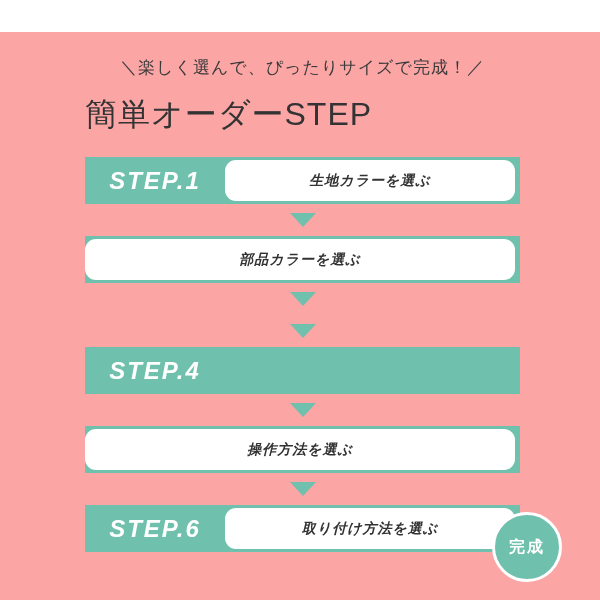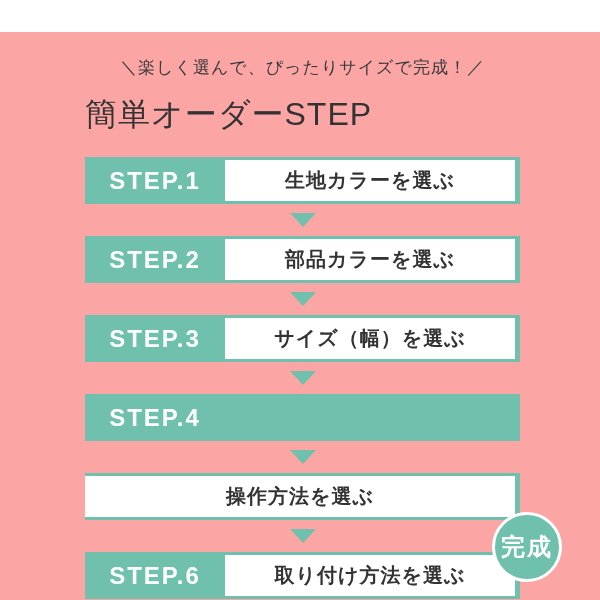--- a/index.html
+++ b/index.html
@@ -35,20 +35,21 @@
     margin-top: 8px;
     font-size: 32px;
     font-weight: 500;
     letter-spacing: 1px;
     color: #333333;
     line-height: 56px;
     white-space: nowrap;
   }
   .steps {
     margin-top: 15px;
+    font-style: italic;
   }
   .step-row {
     display: flex;
     align-items: stretch;
     height: 47px;
     background: #6fc0ac;
   }
   .step-num {
     width: 140px;
     display: flex;
@@ -60,24 +61,25 @@
     letter-spacing: 2px;
   }
   .step-box {
     flex: 1;
     background: #ffffff;
     margin: 3px 5px 3px 0;
     display: flex;
     align-items: center;
     justify-content: center;
     color: #333333;
-    font-size: 20px;
+    font-size: 14px;
     font-weight: bold;
     letter-spacing: 1px;
     white-space: nowrap;
+    border-radius: 11px;
   }
   .arrow-gap {
     height: 32px;
     display: flex;
     align-items: center;
     justify-content: center;
   }
   .arrow-down {
     width: 0;
     height: 0;
@@ -92,21 +94,21 @@
     width: 70px;
     height: 70px;
     box-sizing: border-box;
     background: #6fc0ac;
     border: 3px solid #ffffff;
     border-radius: 50%;
     display: flex;
     align-items: center;
     justify-content: center;
     color: #ffffff;
-    font-size: 24px;
+    font-size: 16px;
     font-weight: bold;
     letter-spacing: 2px;
     z-index: 2;
   }
 </style>
 </head>
 <body>
 
 <div class="canvas">
   <div class="content">
@@ -118,31 +120,26 @@
 
       <div class="step-row">
         <div class="step-num">STEP.1</div>
         <div class="step-box">生地カラーを選ぶ</div>
       </div>
       <div class="arrow-gap">
         <div class="arrow-down"></div>
       </div>
 
       <div class="step-row">
-        <div class="step-num">STEP.2</div>
         <div class="step-box">部品カラーを選ぶ</div>
       </div>
       <div class="arrow-gap">
         <div class="arrow-down"></div>
       </div>
 
-      <div class="step-row">
-        <div class="step-num">STEP.3</div>
-        <div class="step-box">サイズ（幅）を選ぶ</div>
-      </div>
       <div class="arrow-gap">
         <div class="arrow-down"></div>
       </div>
 
       <div class="step-row">
         <div class="step-num">STEP.4</div>
       </div>
       <div class="arrow-gap">
         <div class="arrow-down"></div>
       </div>

